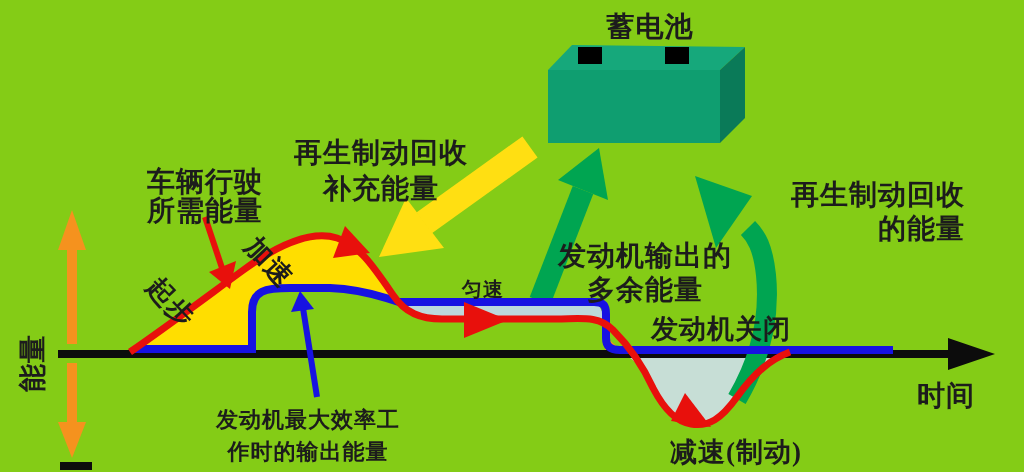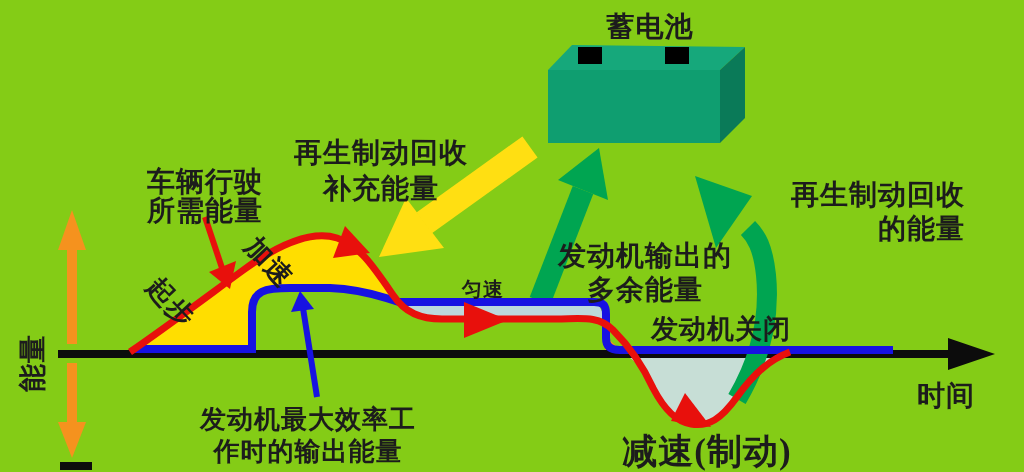--- a/index.html
+++ b/index.html
@@ -109,23 +109,23 @@
     <div>多余能量</div>
   </div>
 
   <div class="lbl" style="left:721px;top:329px;font-size:27px;text-align:right;">发动机关闭</div>
 
   <div class="lbl" style="left:878px;top:212px;line-height:34px;text-align:right;">
     <div>再生制动回收</div>
     <div>的能量</div>
   </div>
 
-  <div class="lbl" style="left:707px;top:452px;font-size:35px;">减速(制动)</div>
+  <div class="lbl" style="left:736px;top:452px;font-size:27px;">减速(制动)</div>
 
-  <div class="lbl" style="left:308px;top:436px;font-size:26px;line-height:32px;">
+  <div class="lbl" style="left:308px;top:436px;font-size:22px;line-height:32px;">
     <div>发动机最大效率工</div>
     <div>作时的输出能量</div>
   </div>
 
   <div class="lbl rot" style="left:33px;top:363px;transform:translate(-50%,-50%) rotate(-90deg);">能量</div>
 
   <div class="lbl" style="left:946px;top:396px;">时间</div>
 
 </div>
 

